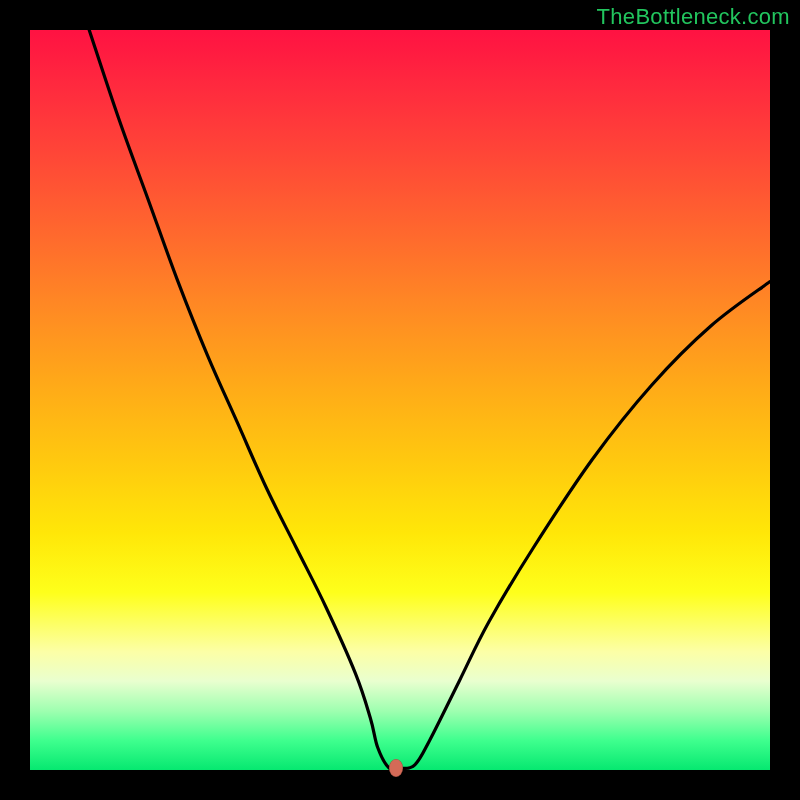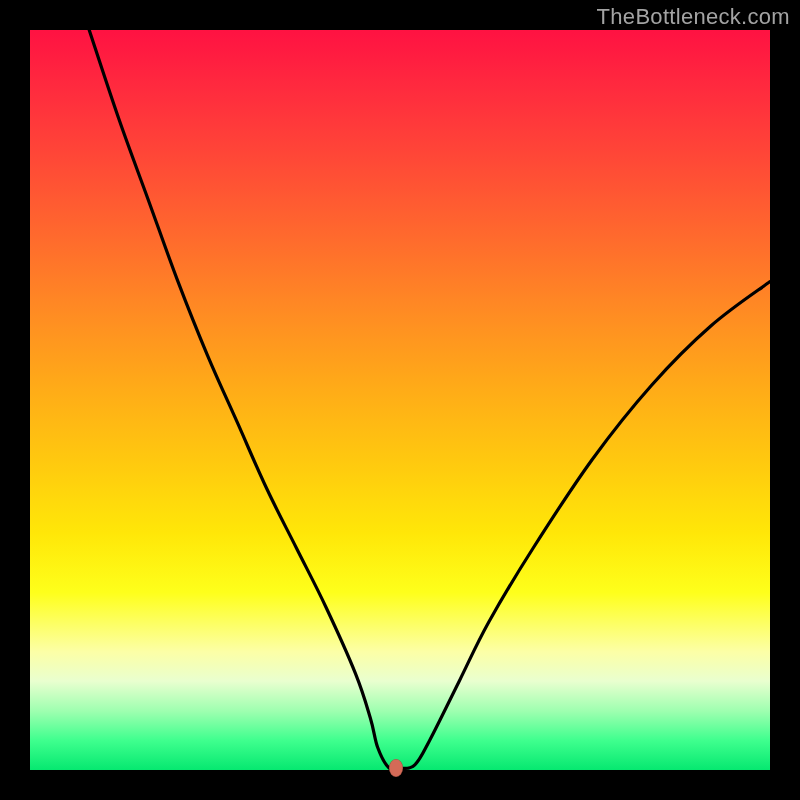--- a/index.html
+++ b/index.html
@@ -14,21 +14,21 @@
   .frame {
     position: relative;
     width: 800px;
     height: 800px;
     background: #000;
   }
   .watermark {
     position: absolute;
     top: 4px;
     right: 10px;
-    color: #a3a3a3;
+    color: #22c55e;
     font-size: 22px;
     font-weight: 500;
     letter-spacing: 0.3px;
     z-index: 20;
   }
   .plot-area {
     position: absolute;
     top: 30px;
     left: 30px;
     width: 740px;

